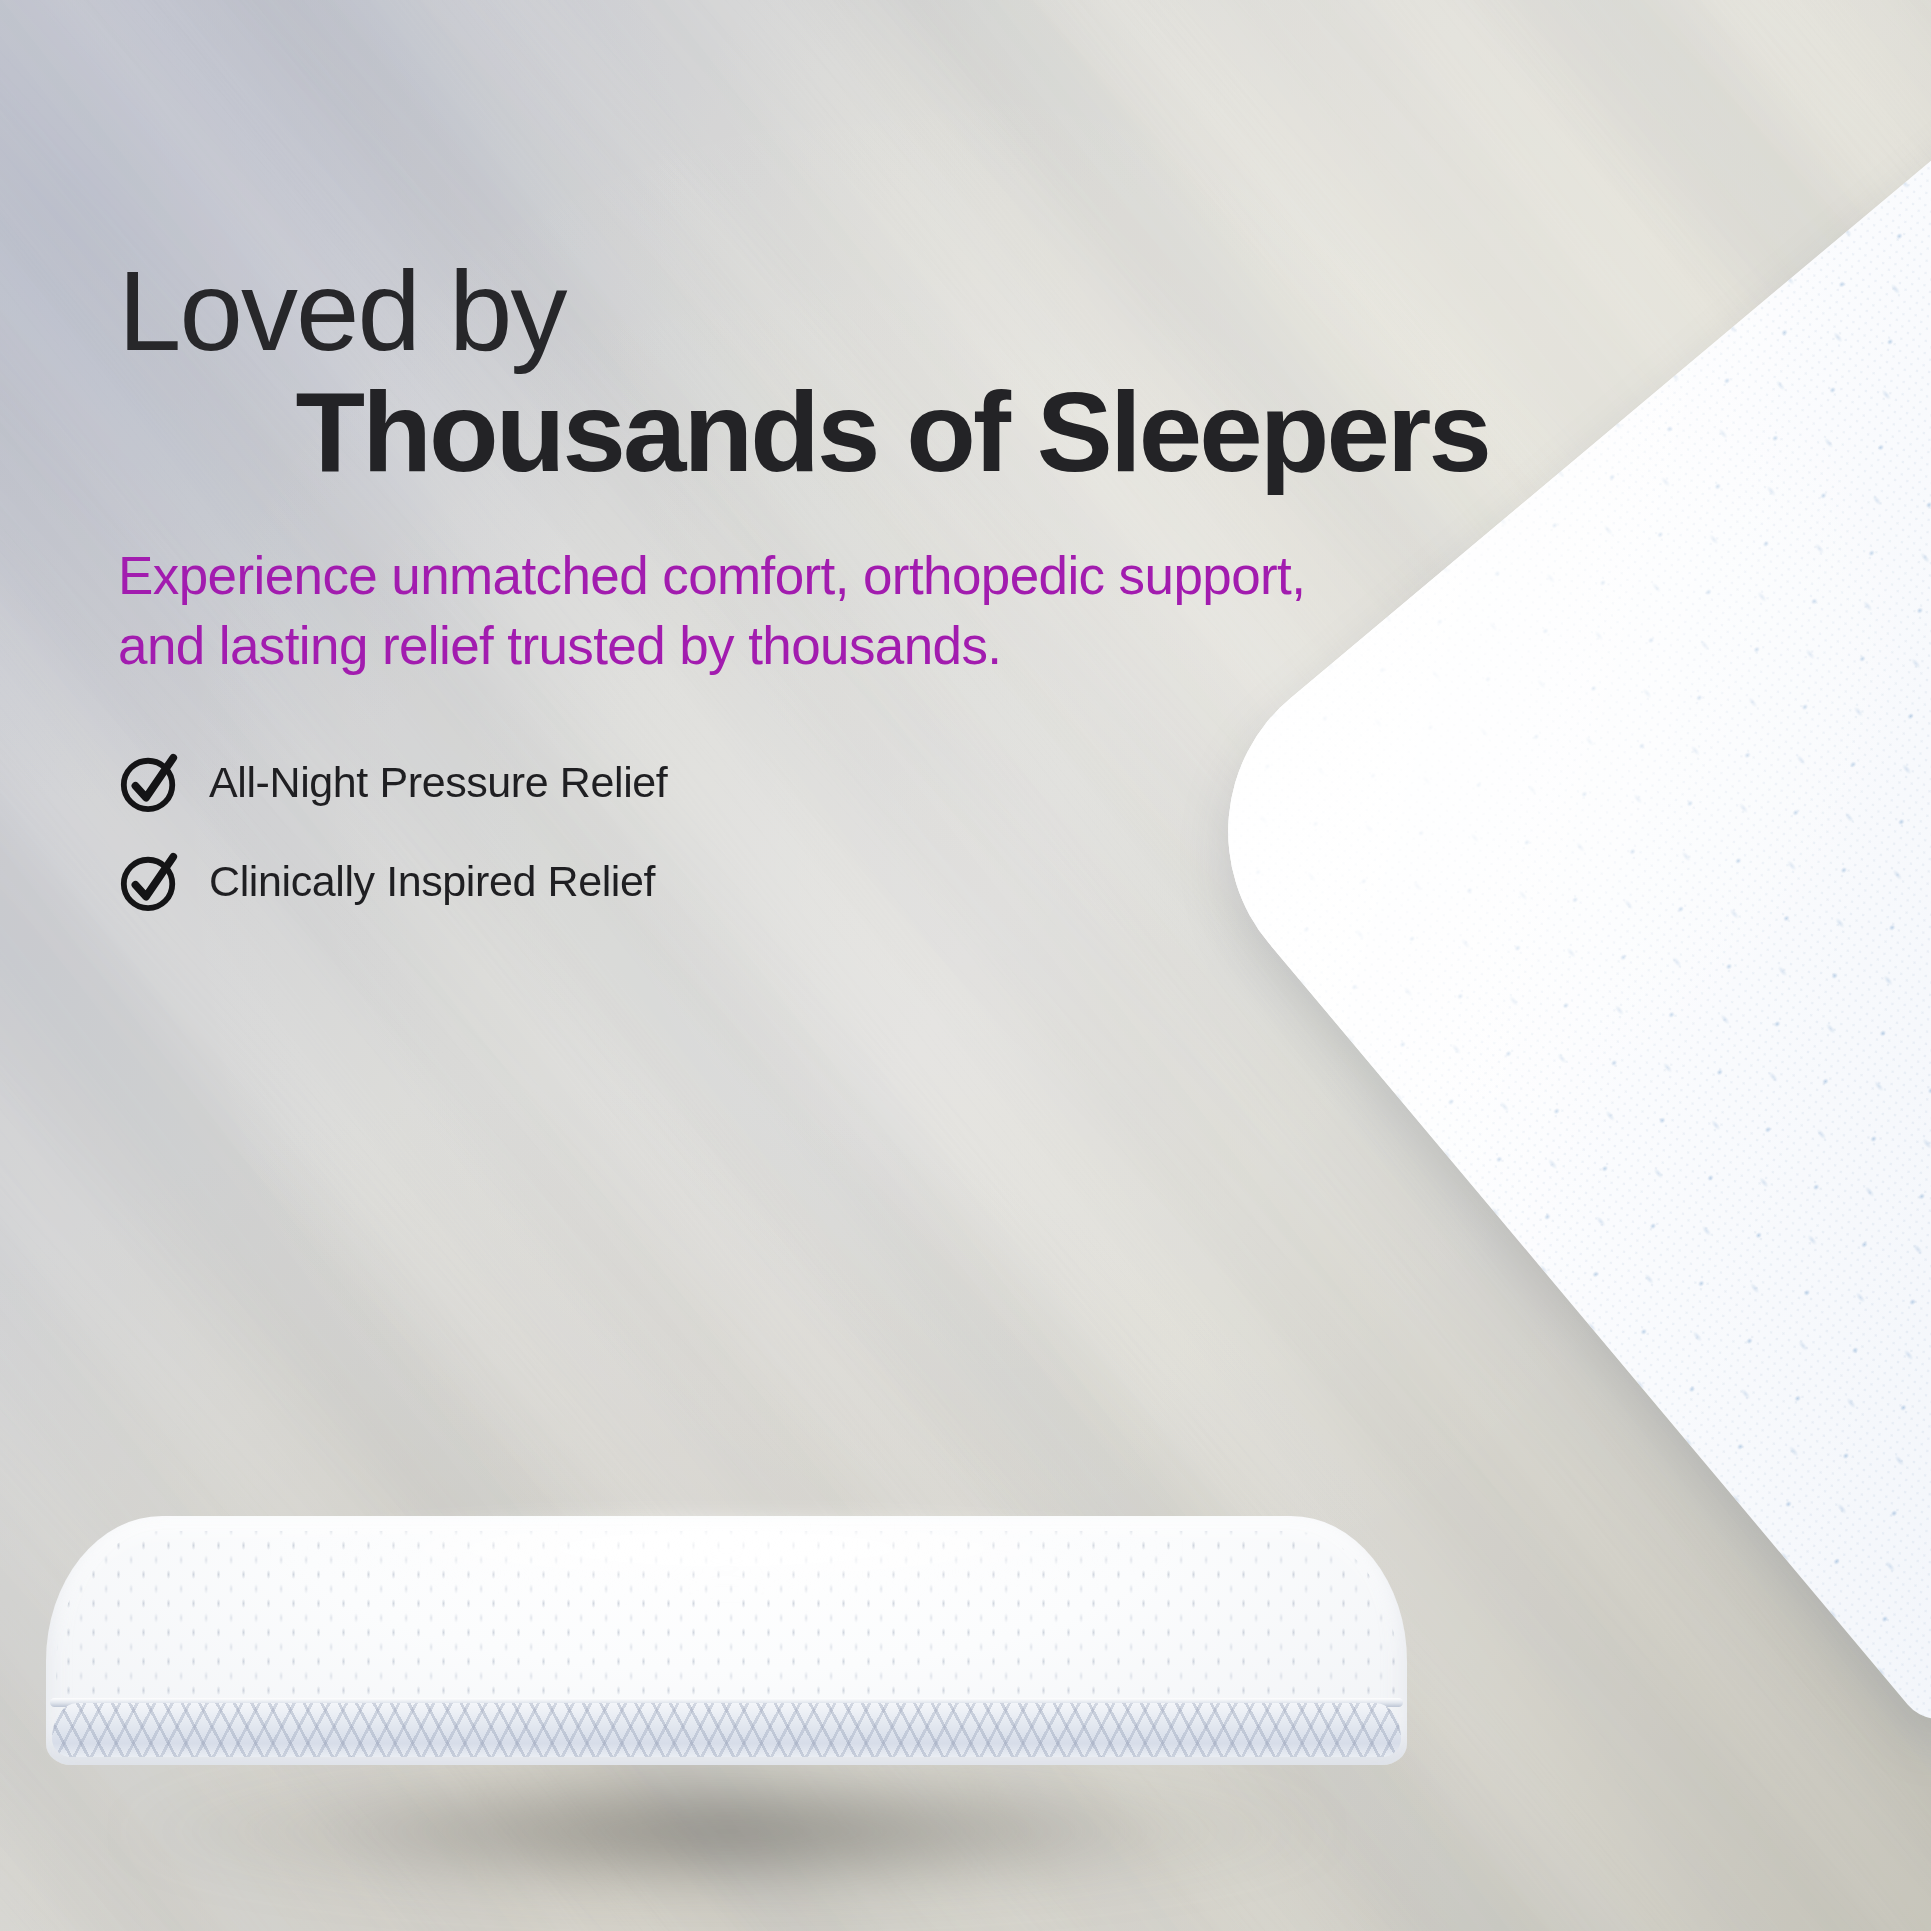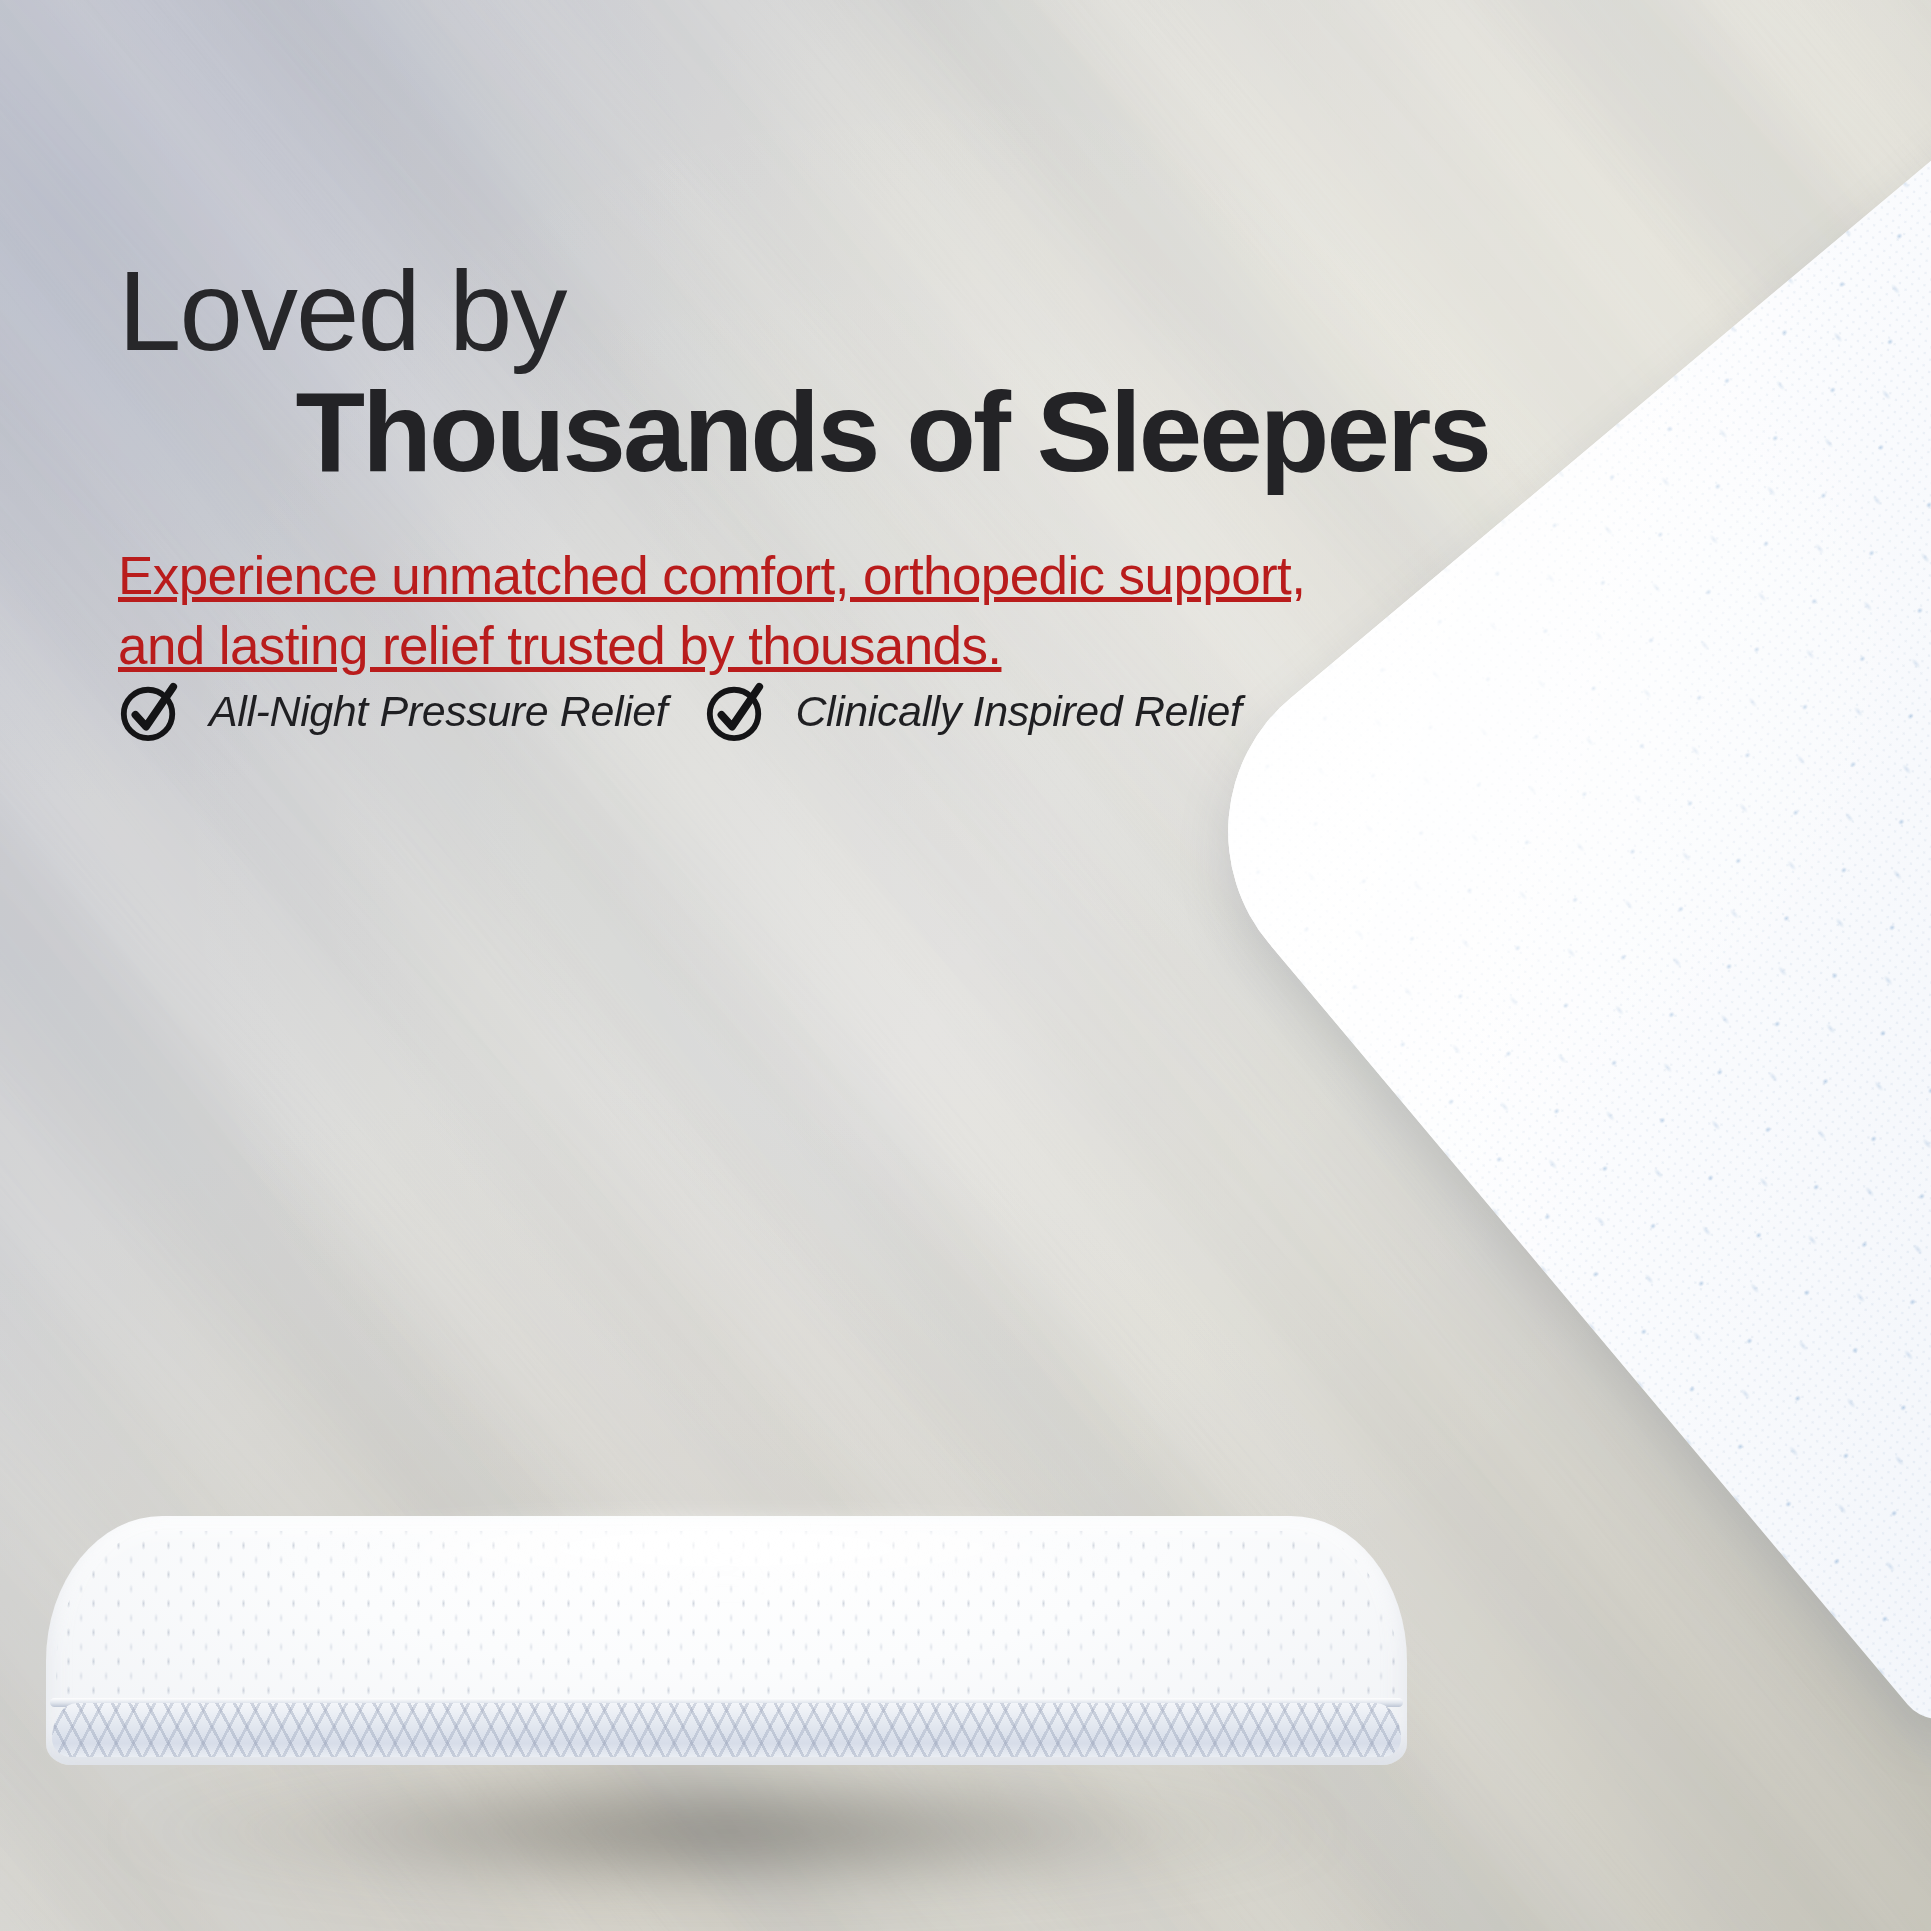--- a/index.html
+++ b/index.html
@@ -111,32 +111,31 @@
     color: #232326;
     margin: 0 0 0 0;
     white-space: nowrap;
     text-align: right;
   }
   .sub-copy {
     margin: 48px 0 0 0;
     font-size: 53px;
     font-weight: 400;
     line-height: 1.32;
-    color: #b91c1c;
+    color: #a21caf;
     letter-spacing: -0.6px;
     max-width: 1197px;
-    text-decoration: underline;
   }
 
   
   .bullets {
+    margin-top: 71px;
     display: flex;
-    flex-direction: row;
+    flex-direction: column;
     gap: 37px;
-    font-style: italic;
   }
   .bullet {
     display: flex;
     align-items: center;
     gap: 29px;
   }
   .check-icon {
     width: 62px;
     height: 62px;
     flex: 0 0 62px;

